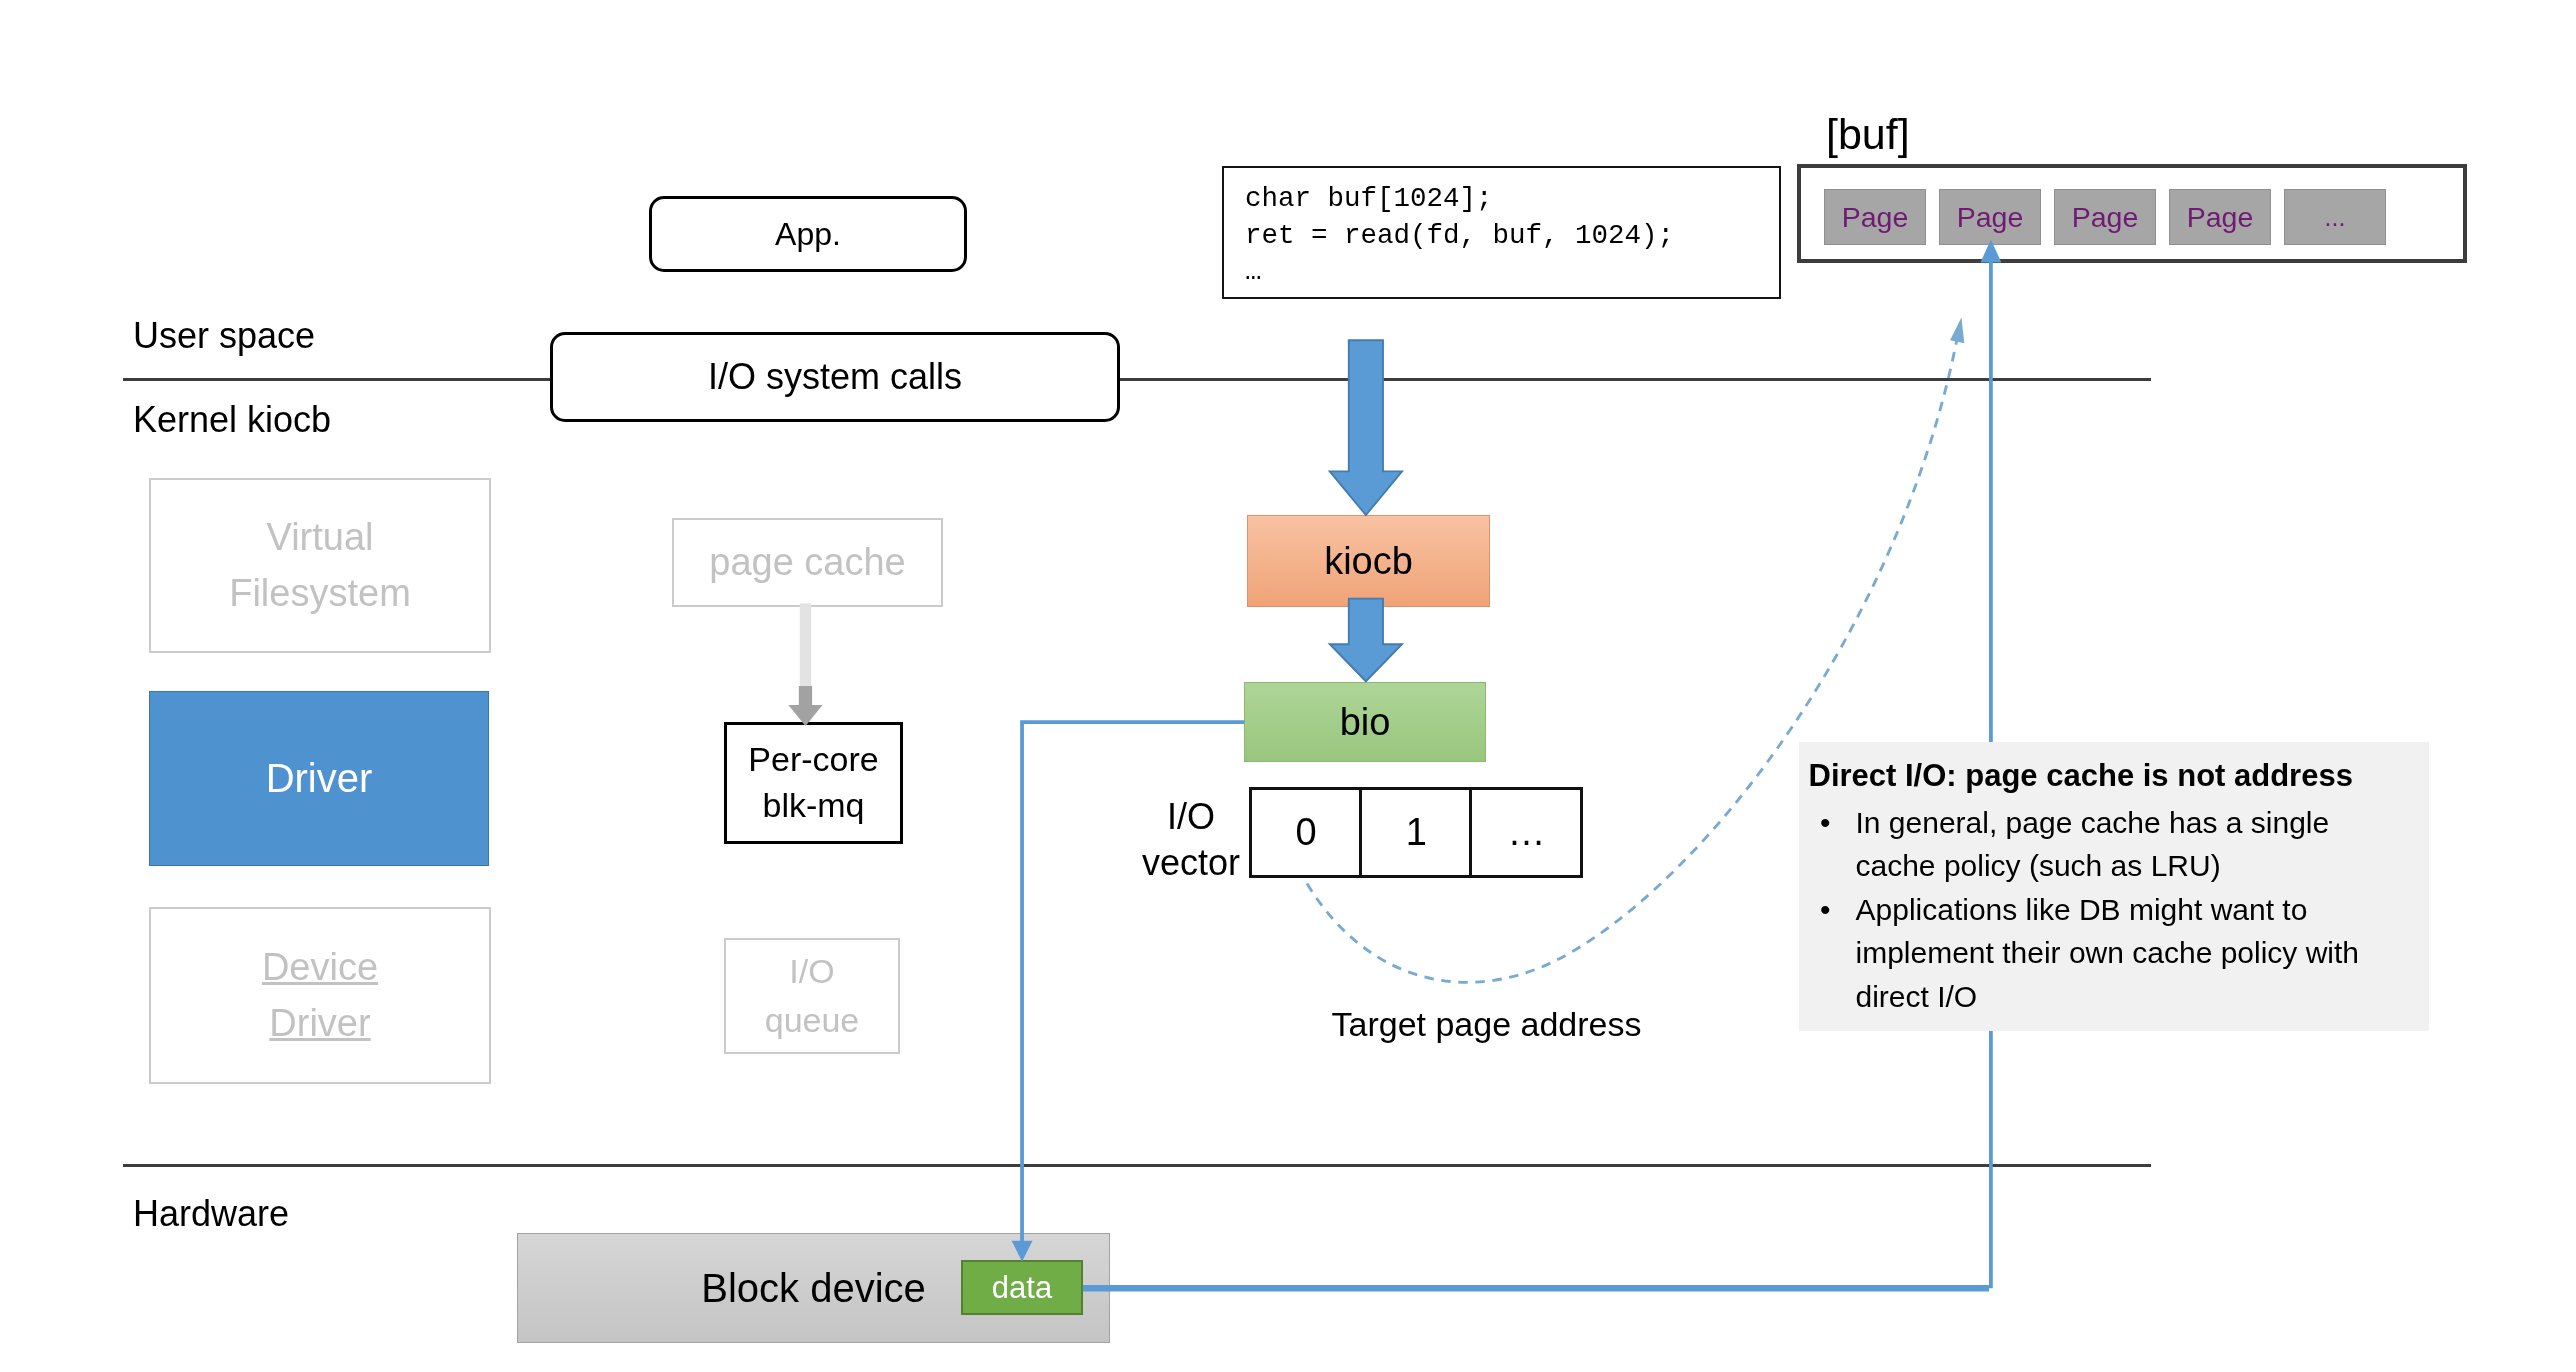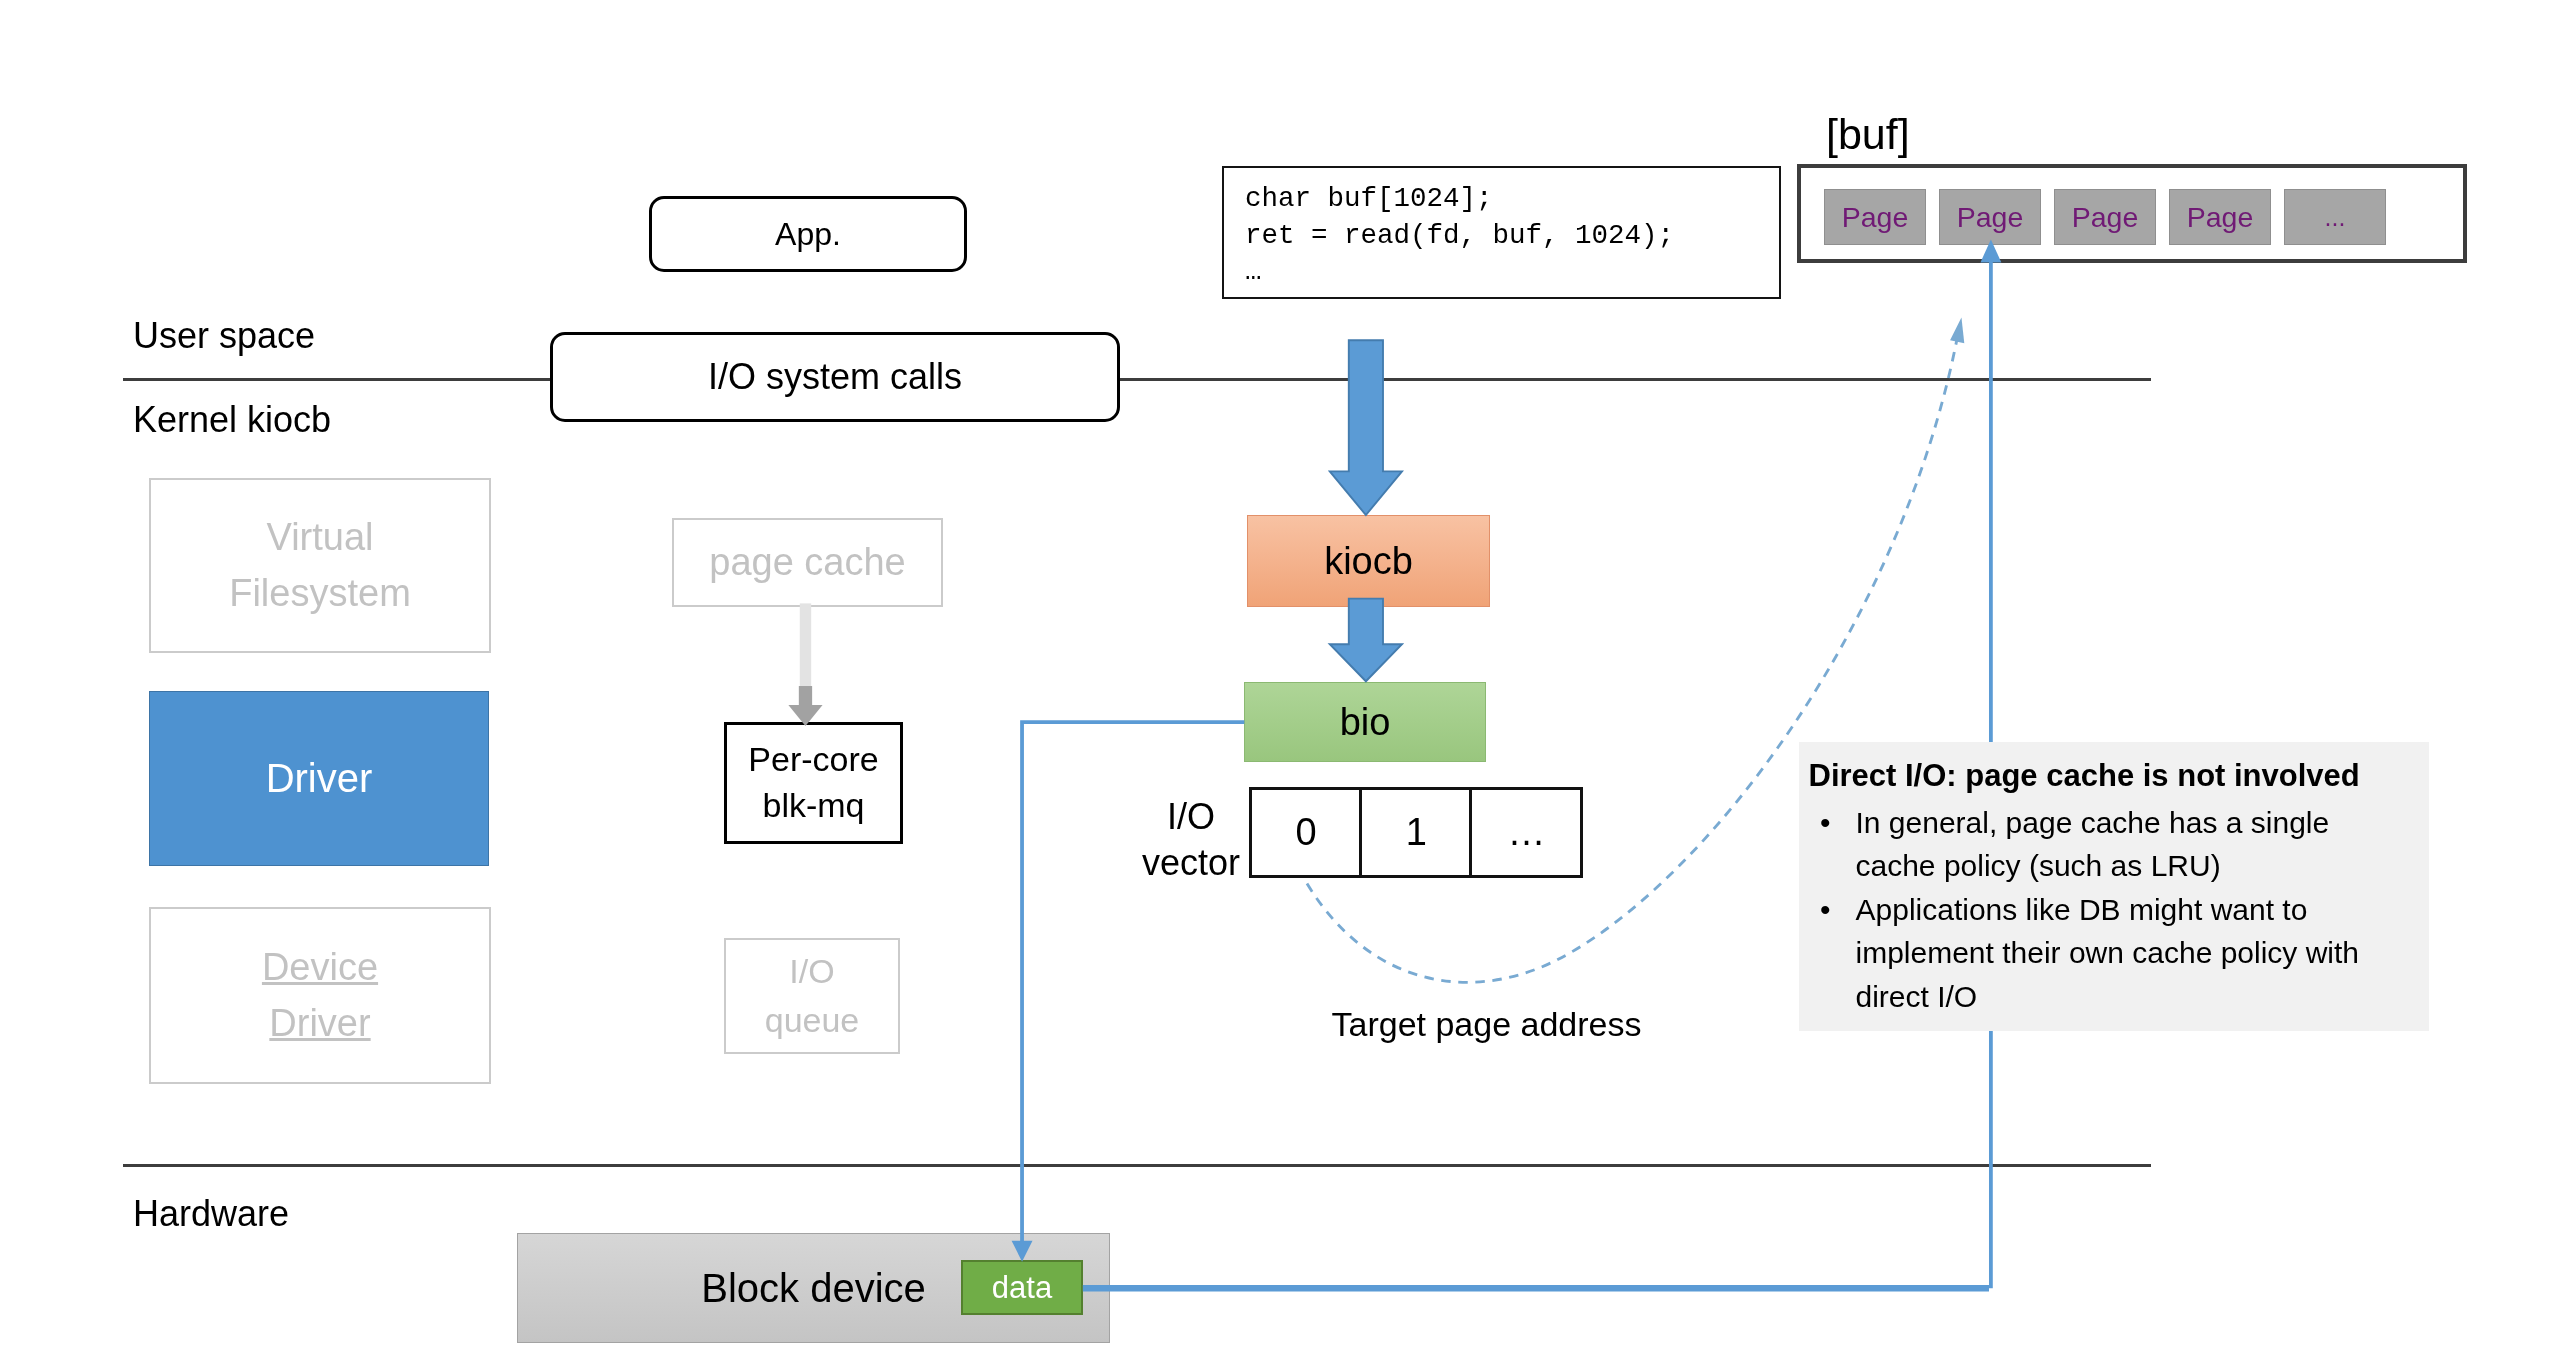--- a/index.html
+++ b/index.html
@@ -173,21 +173,21 @@
 
     <path d="M 1140 1356 H 2094" fill="none" stroke="#5b9bd5" stroke-width="7"></path>
     <path d="M 2096 1356 V 270" fill="none" stroke="#5b9bd5" stroke-width="4"></path>
     <polygon points="2085,276 2107,276 2096,252" fill="#5b9bd5"></polygon>
 
     <path d="M 1376 930 C 1440 1035 1545 1058 1640 1010 C 1795 930 2004 655 2062 348" fill="none" stroke="#79aad2" stroke-width="3" stroke-dasharray="10 8"></path>
     <polygon points="2065,334 2068,361 2053,358" fill="#79aad2"></polygon>
   </svg>
 
   <div class="abs directio">
-    <h3>Direct I/O: page cache is not involved</h3>
+    <h3>Direct I/O: page cache is not address</h3>
     <ul>
       <li>In general, page cache has a single cache policy (such as LRU)</li>
       <li>Applications like DB might want to implement their own cache policy with direct I/O</li>
     </ul>
   </div>
 
 </div>
 
 
 </body></html>

